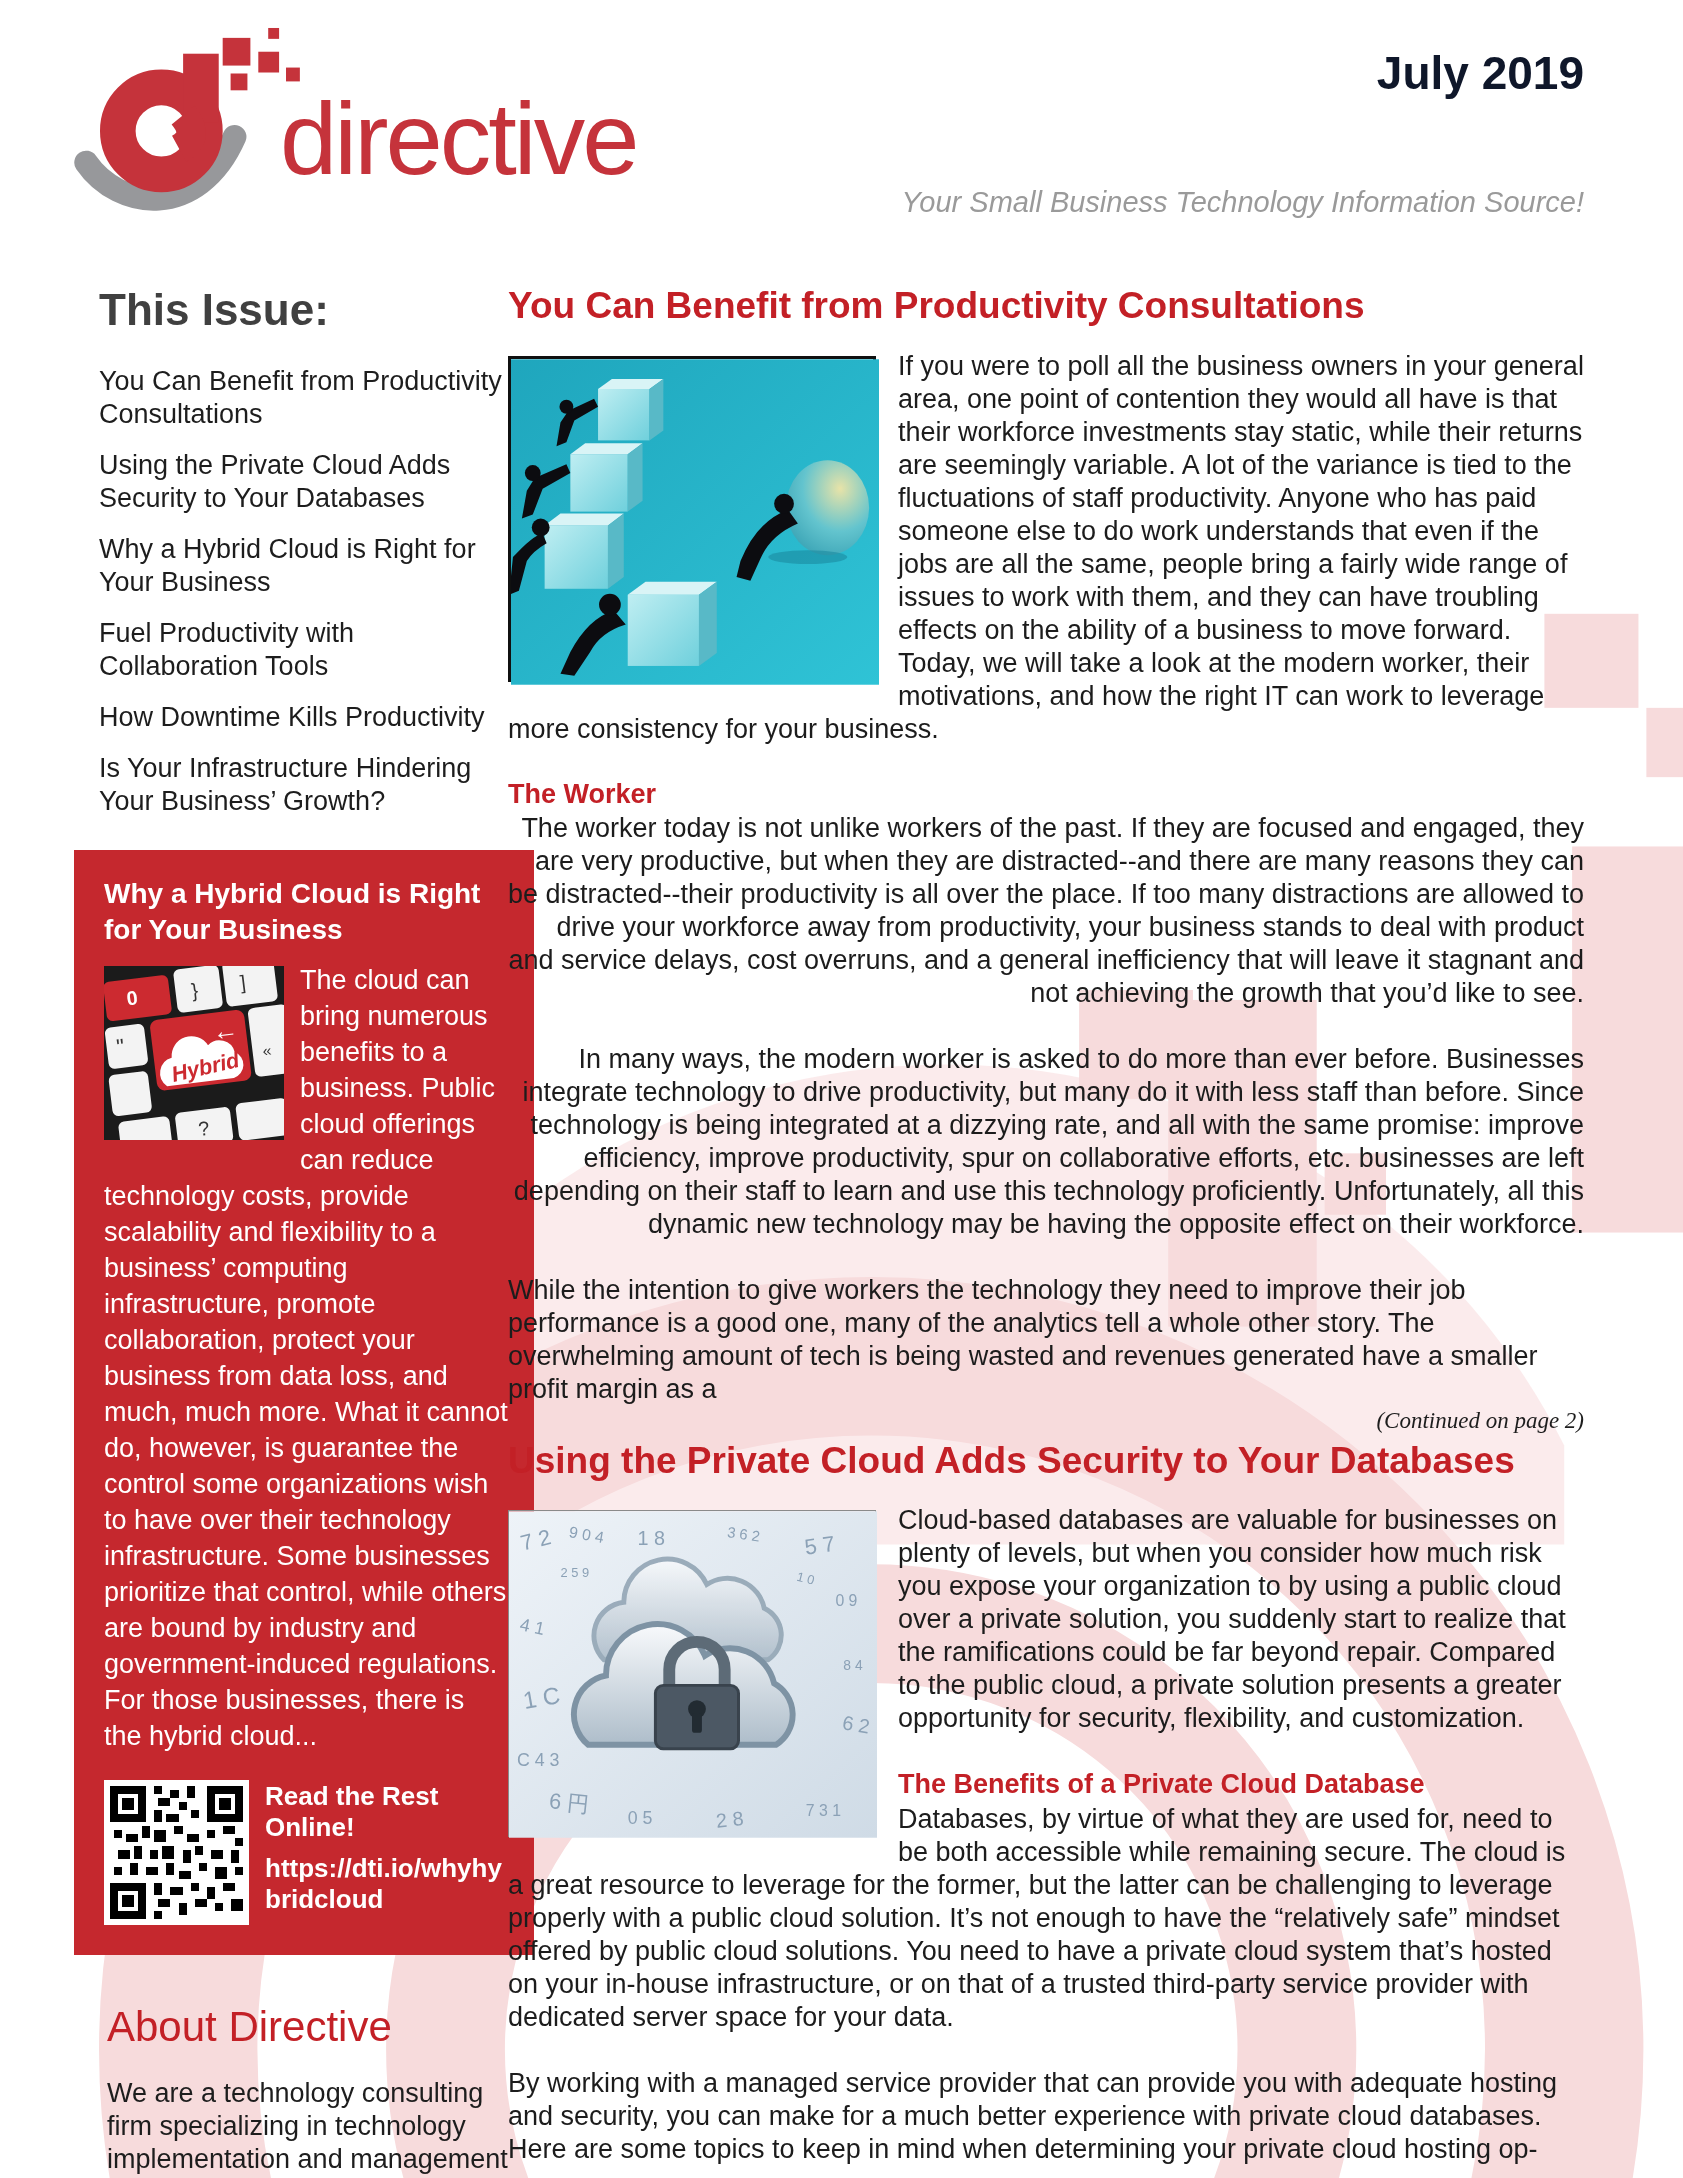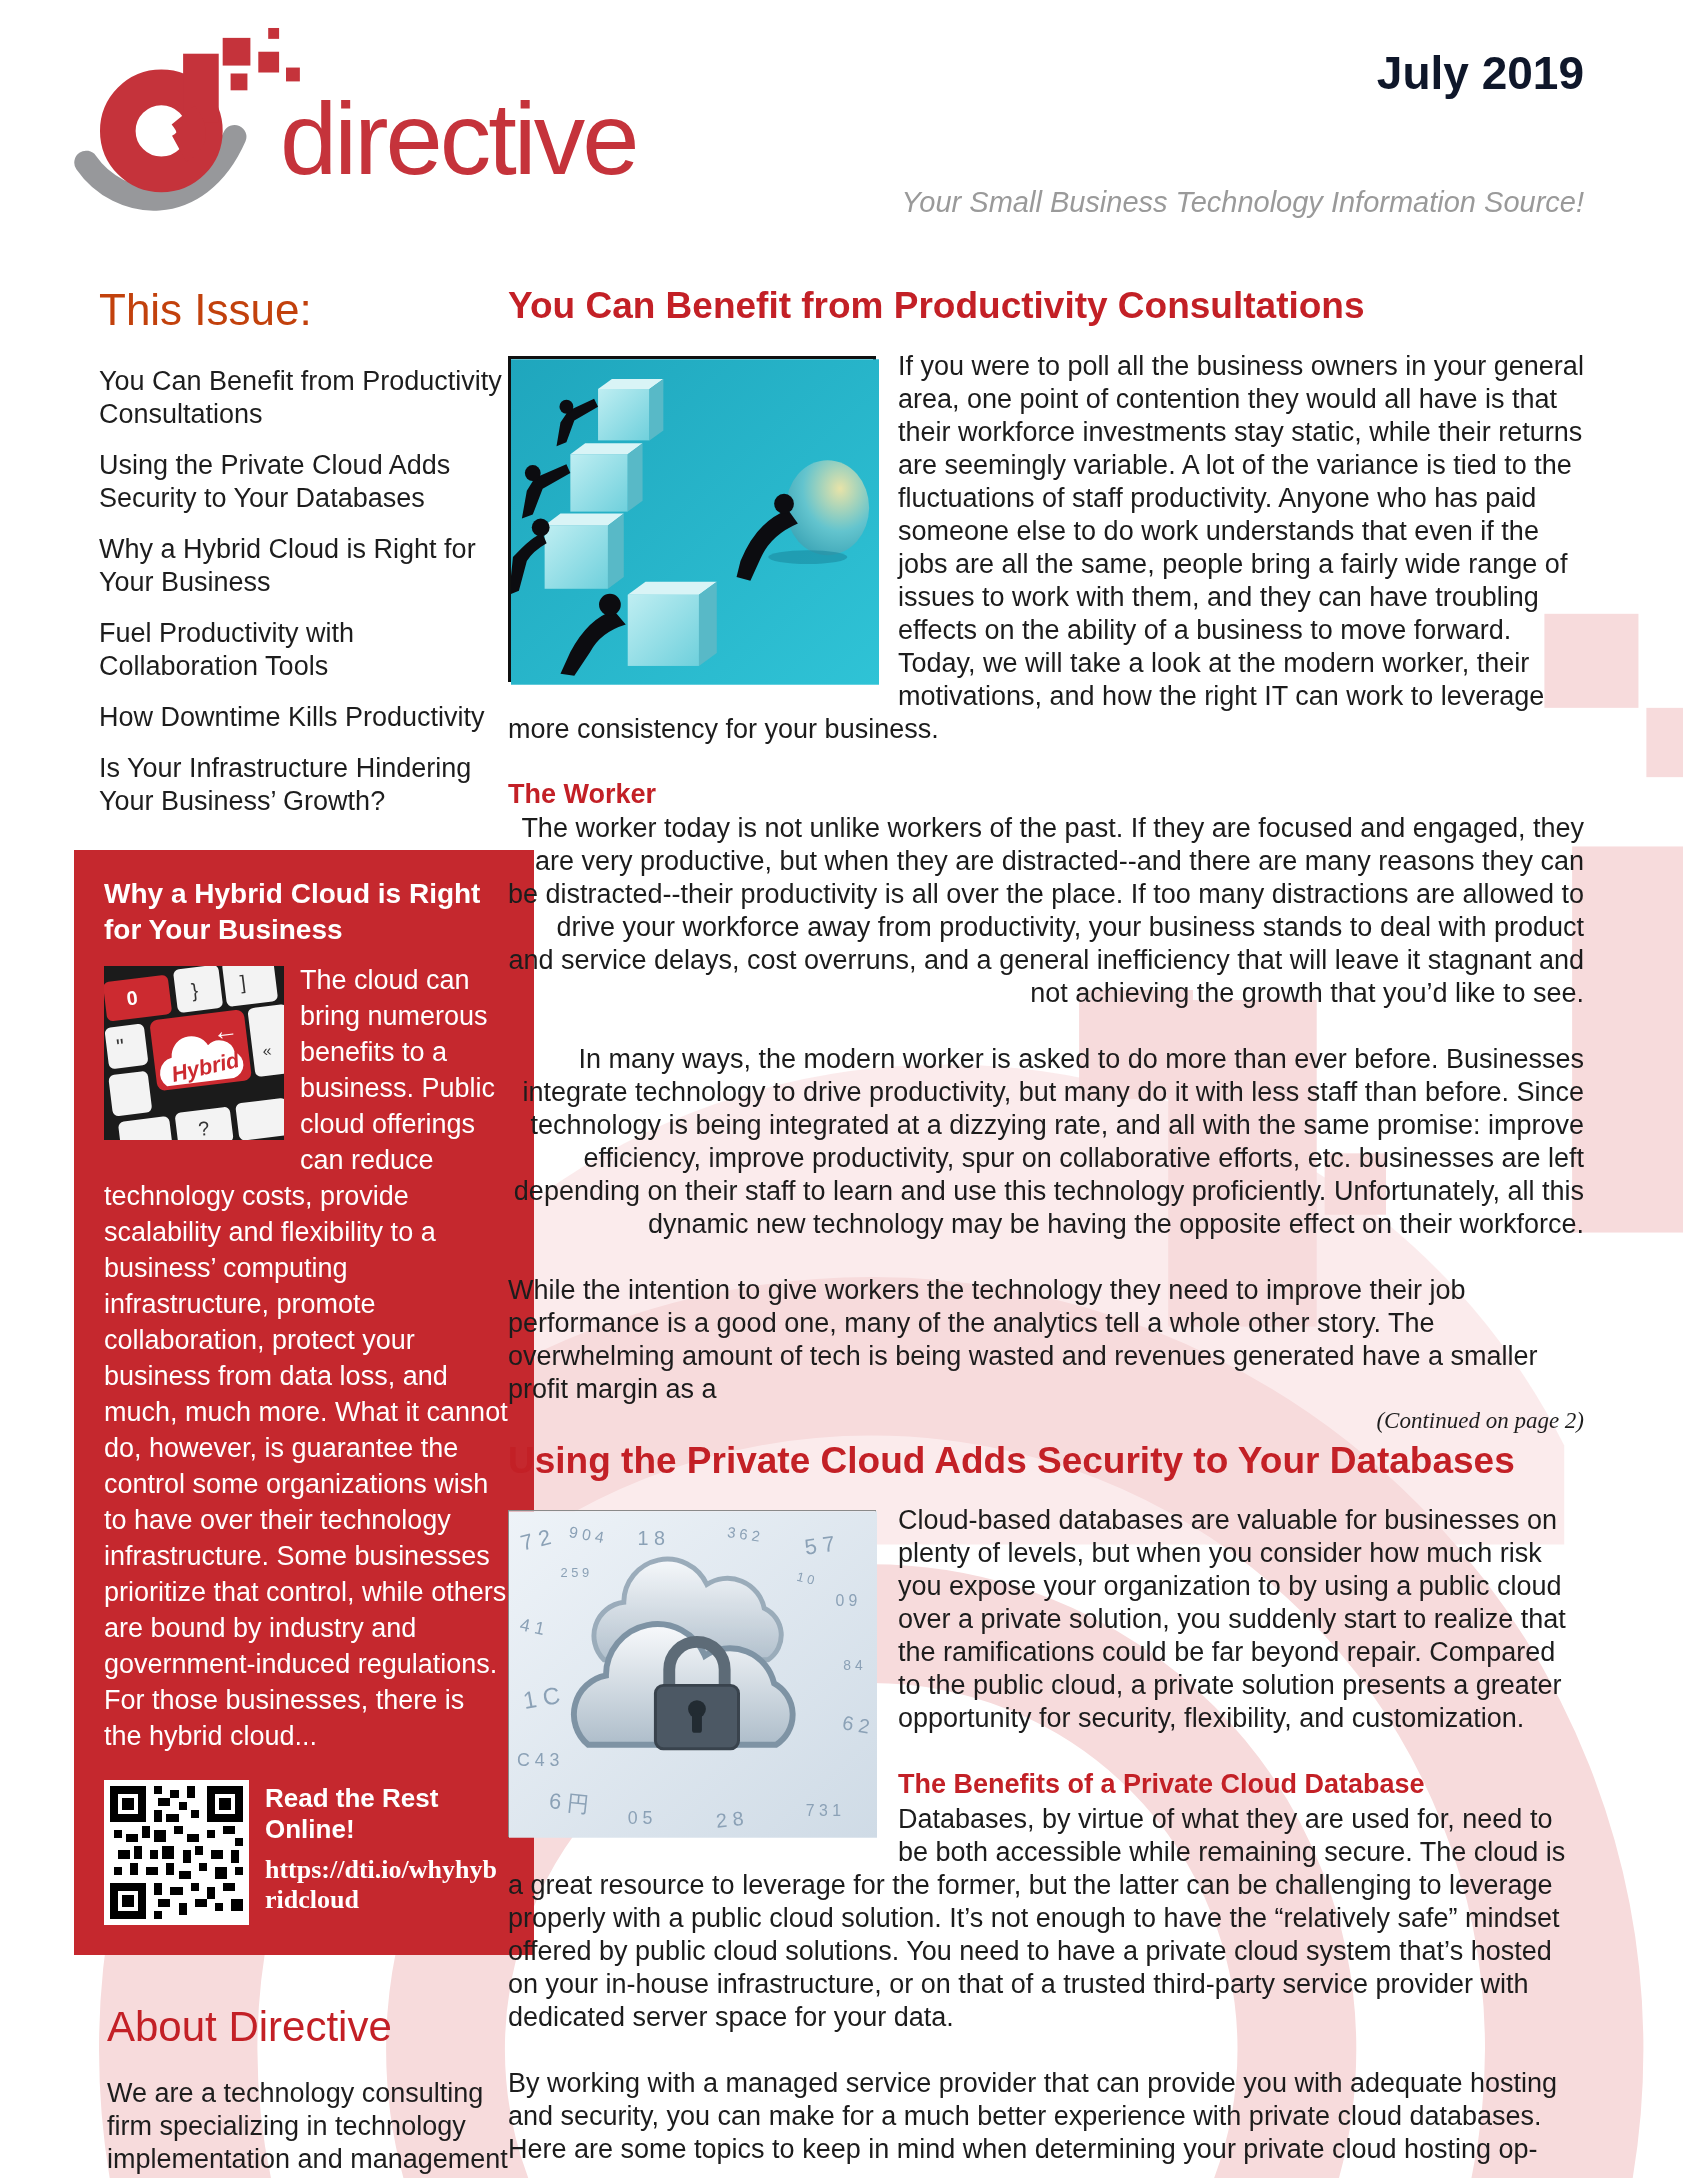--- a/index.html
+++ b/index.html
@@ -16,36 +16,36 @@
   .logo-wrap { position:absolute; left:74px; top:26px; }
   .mast { position:absolute; right:99px; top:38px; text-align:right; }
   .mast-title { font-size:61px; font-weight:bold; letter-spacing:-1px; line-height:1; }
   .mast-title .tech { color:#c32026; }
   .mast-title .minutes { color:#8f9193; font-weight:normal; }
   .mast-date { font-size:46px; font-weight:bold; color:#0f172a; margin-top:12px; line-height:1; }
   .tagline { position:absolute; right:99px; top:186px; font-size:29px; font-style:italic; color:#9a9a9a; }
 
   
   .sidebar { position:absolute; left:74px; top:285px; width:460px; }
-  .issue-head { font-size:44px; font-weight:normal; color:#c2410c; padding-left:25px; margin-bottom:30px; }
+  .issue-head { font-size:44px; font-weight:bold; color:#404040; padding-left:25px; margin-bottom:30px; }
   .issue-list { list-style:none; padding-left:25px; padding-right:30px; }
   .issue-list li { font-size:27px; line-height:33px; margin-bottom:18px; color:#1d1d1d; }
 
   .hybrid-box {
     margin-top:32px; width:460px; min-height:832px; background:#c5282e; color:#ffffff;
     padding:26px 26px 30px 30px;
   }
   .hybrid-title { font-size:28px; font-weight:bold; line-height:36px; margin-bottom:14px; }
   .hybrid-img { float:left; width:180px; height:174px; margin:4px 16px 6px 0; background:#111; }
   .hybrid-body { font-size:27px; line-height:36px; }
   .hybrid-cta { margin-top:26px; display:flex; align-items:flex-end; }
   .qr { width:145px; height:145px; background:#fff; padding:6px; flex:0 0 auto; }
   .cta-text { margin-left:16px; padding-bottom:10px; font-weight:bold; }
   .cta-line1 { font-size:26px; }
-  .cta-line2 { font-size:26px; margin-top:10px; word-break:break-all;font-family:Liberation Serif, serif; }
+  .cta-line2 { font-size:26px; margin-top:10px; word-break:break-all; }
 
   .about { margin-top:48px; padding-left:33px; padding-right:20px; }
   .about-head { font-size:42px; font-weight:normal; color:#c32026; margin-bottom:26px; }
   .about-body { font-size:27px; line-height:33px; color:#1d1d1d; }
 
   
   .main { position:absolute; left:508px; top:285px; width:1076px; }
   h1.art-title { font-size:37px; font-weight:bold; color:#c32026; line-height:1.15; margin-bottom:22px; }
   .art-img1 { float:left; width:368px; height:326px; border:3px solid #101010; margin:6px 22px 6px 0; }
   .art-img2 { float:left; width:368px; height:327px; border:1px solid #8a8a8a; margin:6px 22px 6px 0; }

